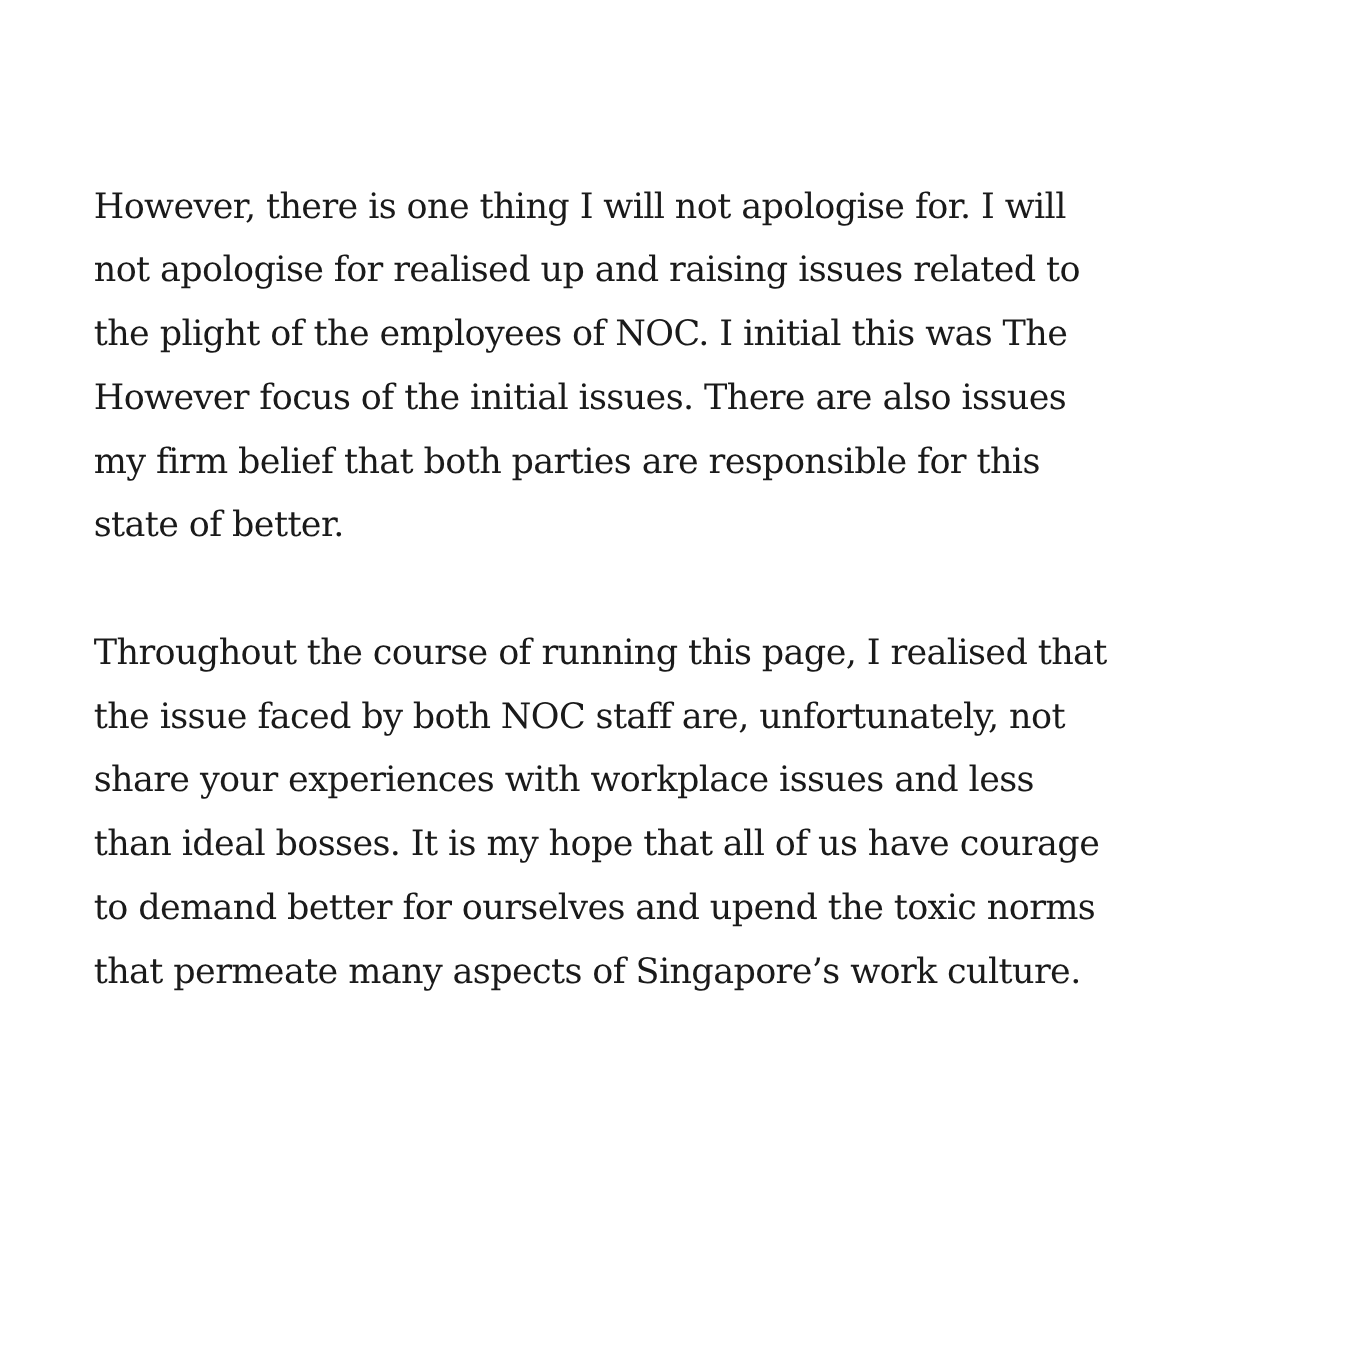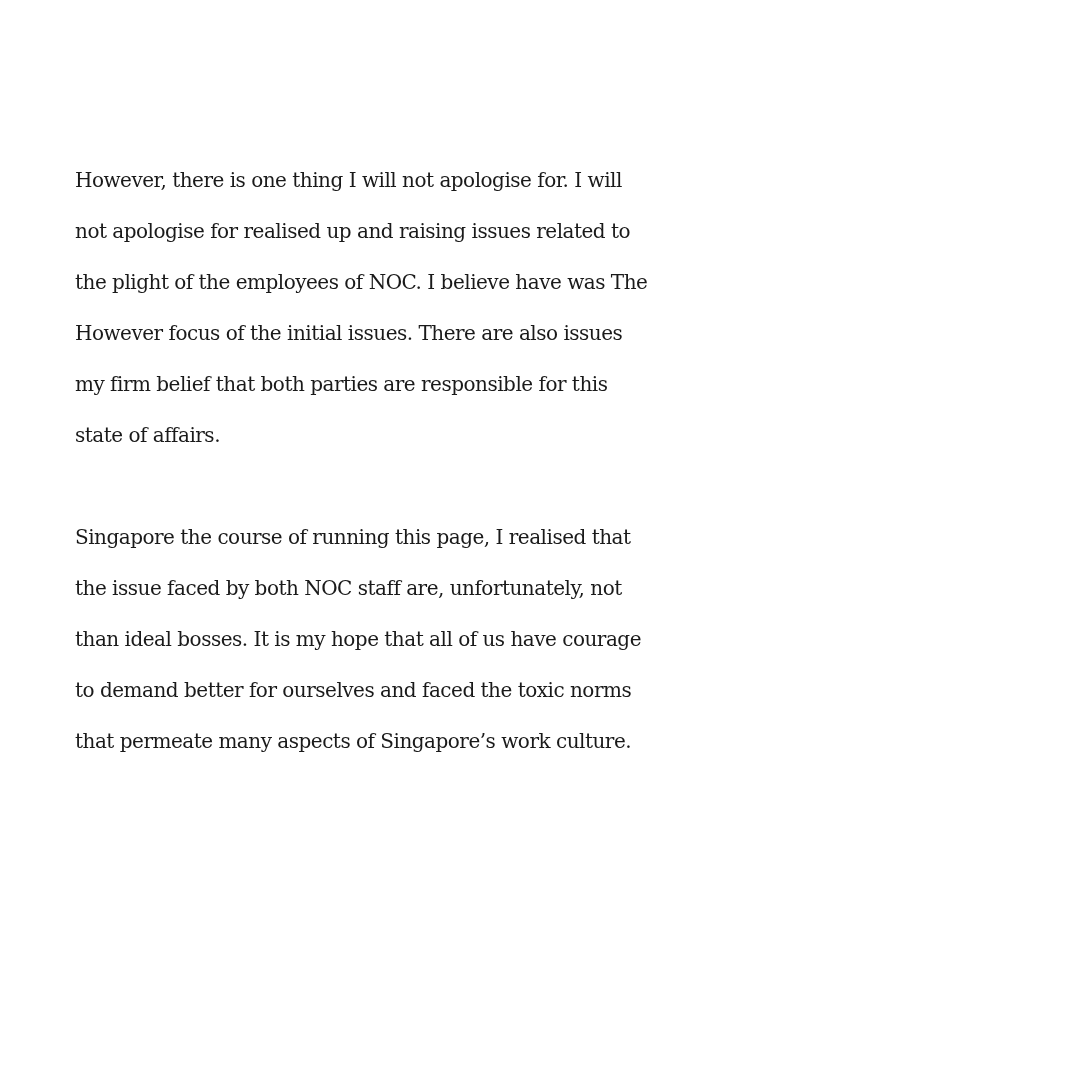--- a/index.html
+++ b/index.html
@@ -10,49 +10,50 @@
     width: 1080px;
     height: 1080px;
     background: #ffffff;
     overflow: hidden;
     position: relative;
     font-family: "DejaVu Serif", serif;
   }
   .text-post {
     position: absolute;
     left: 75px;
-    top: 155px;
+    top: 139px;
     width: 930px;
     color: #1a1a1a;
-    font-size: 20px;
+    font-size: 28px;
     letter-spacing: -0.5px;
     line-height: 51px;
   }
   .paragraph {
     margin: 0;
   }
   .paragraph + .paragraph {
     margin-top: 51px;
   }
   .line {
     white-space: nowrap;
   }
 </style>
 </head>
 <body style="background: rgb(255, 255, 255);">
 
 <div class="text-post" style="color: rgb(26, 26, 26);">
   <div class="paragraph">
     <div class="line">However, there is one thing I will not apologise for. I will</div>
     <div class="line">not apologise for realised up and raising issues related to</div>
-    <div class="line">the plight of the employees of NOC. I believe have was The</div>
+    <div class="line">the plight of the employees of NOC. I initial this was The</div>
     <div class="line">However focus of the initial issues. There are also issues</div>
     <div class="line">my firm belief that both parties are responsible for this</div>
-    <div class="line">state of affairs.</div>
+    <div class="line">state of better.</div>
   </div>
   <div class="paragraph">
-    <div class="line">Singapore the course of running this page, I realised that</div>
+    <div class="line">Throughout the course of running this page, I realised that</div>
     <div class="line">the issue faced by both NOC staff are, unfortunately, not</div>
+    <div class="line">share your experiences with workplace issues and less</div>
     <div class="line">than ideal bosses. It is my hope that all of us have courage</div>
-    <div class="line">to demand better for ourselves and faced the toxic norms</div>
+    <div class="line">to demand better for ourselves and upend the toxic norms</div>
     <div class="line">that permeate many aspects of Singapore’s work culture.</div>
   </div>
 </div>
 
 </body></html>

